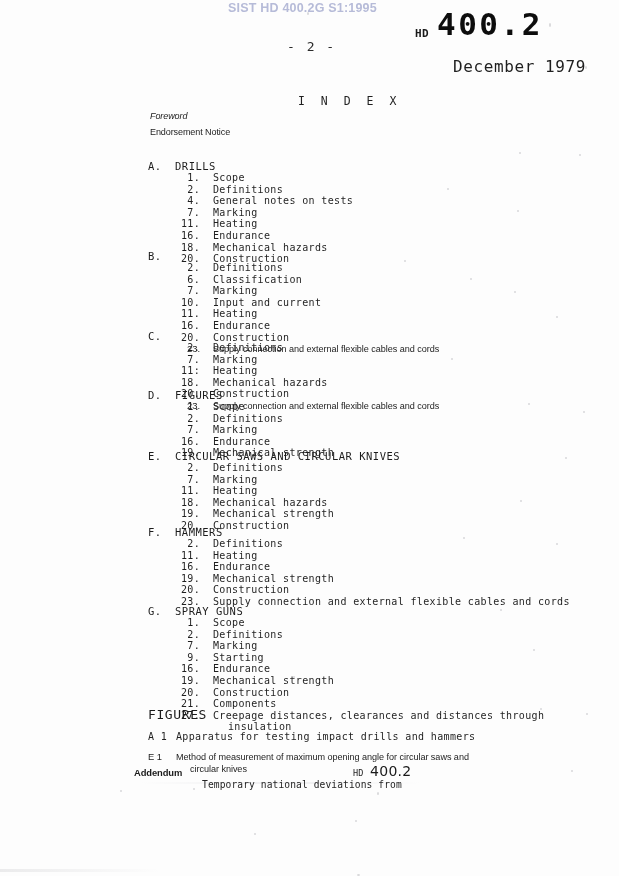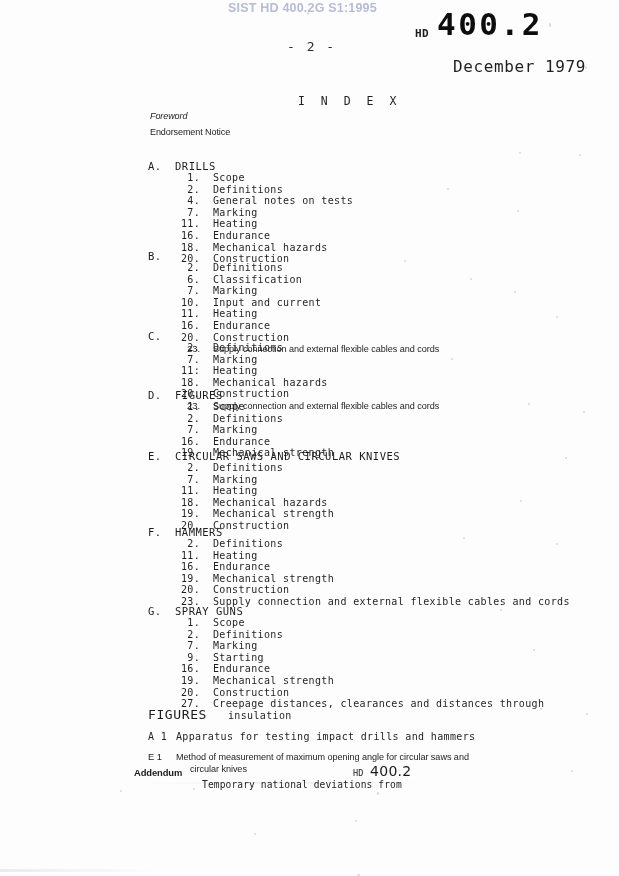--- a/index.html
+++ b/index.html
@@ -534,20 +534,24 @@
         </div>
         <div class="item">
           <span class="item-num">19.</span>
           <span class="item-text">Mechanical strength</span>
         </div>
         <div class="item">
           <span class="item-num">20.</span>
           <span class="item-text">Construction</span>
         </div>
         <div class="item">
+          <span class="item-num">21.</span>
+          <span class="item-text">Components</span>
+        </div>
+        <div class="item">
           <span class="item-num">27.</span>
           <span class="item-text">Creepage distances, clearances and distances through</span>
         </div>
         <div class="item">
           <span class="item-cont">insulation</span>
         </div>
       </div>
     </div>
 
   <div id="figures-block">

